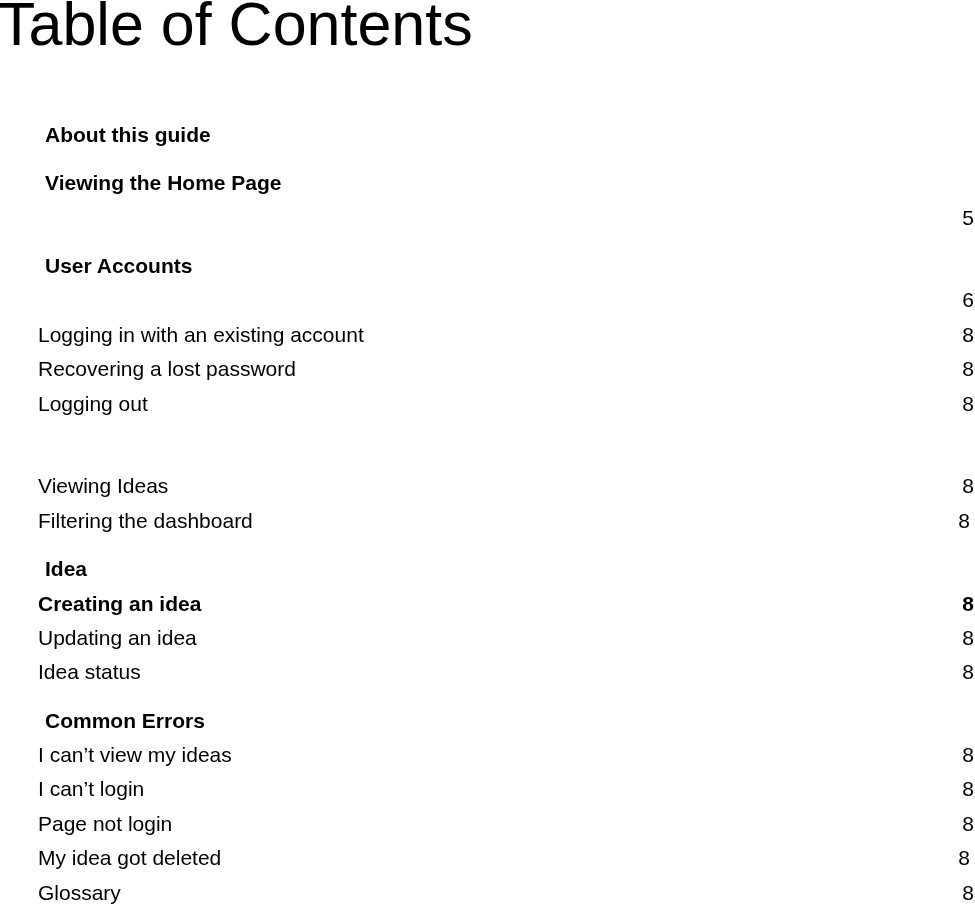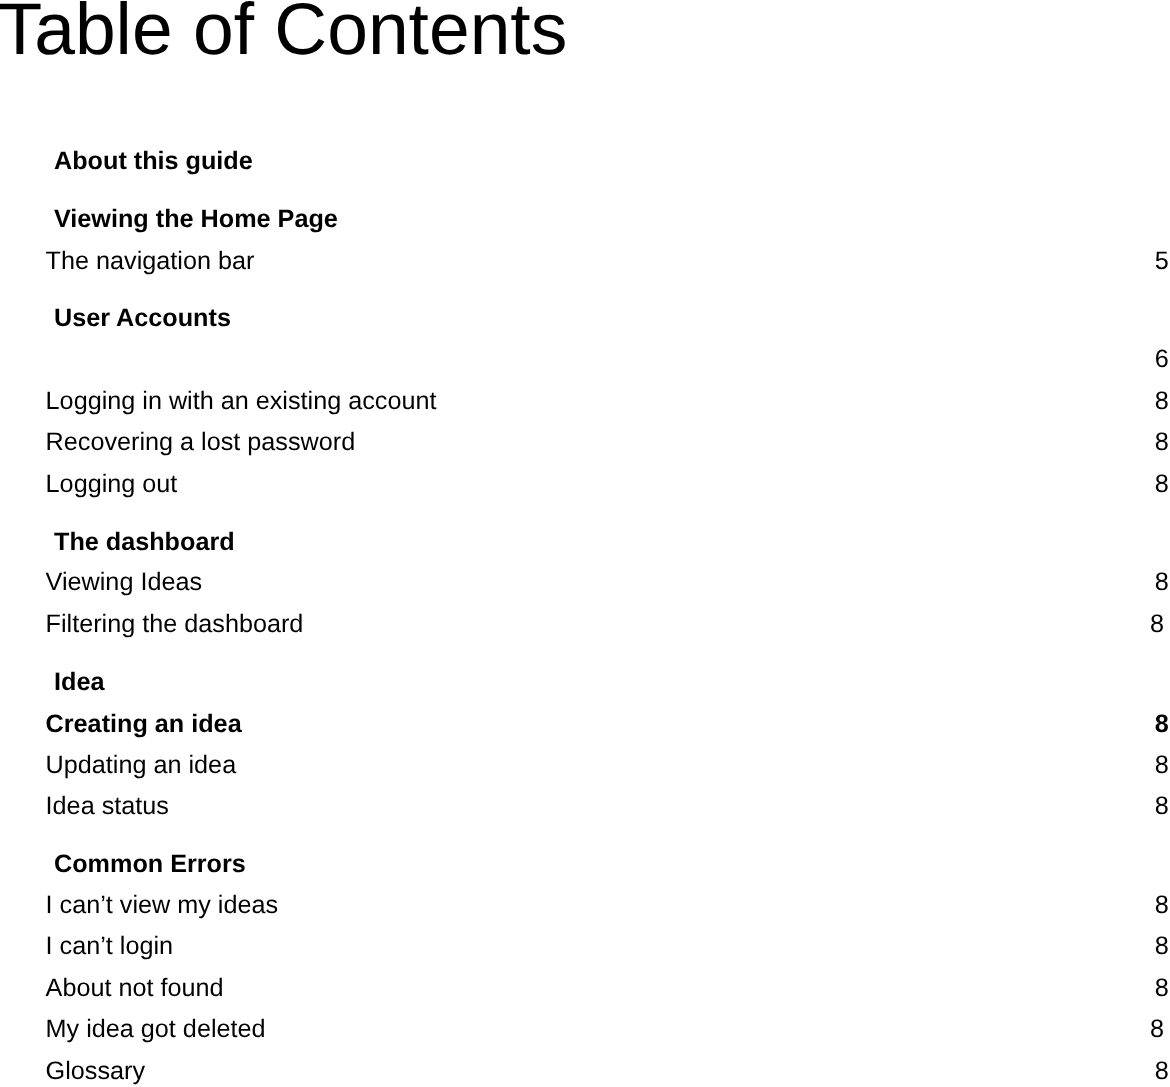--- a/index.html
+++ b/index.html
@@ -72,21 +72,20 @@
 
   <div class="entry level-1" style="top: 122px;">
       <span class="label">About this guide</span>
       <span class="page">4</span>
     </div>
   <div class="entry level-1" style="top: 170px;">
       <span class="label">Viewing the Home Page</span>
       <span class="page">4</span>
     </div>
   <div class="entry level-2" style="top: 205px;">
-      <span class="label">The navigation bar</span>
       <span class="page">5</span>
     </div>
   <div class="entry level-1" style="top: 253px;">
       <span class="label">User Accounts</span>
       <span class="page">5</span>
     </div>
   <div class="entry level-2" style="top: 287px;">
       <span class="page">6</span>
     </div>
   <div class="entry level-2" style="top: 322px;">
@@ -95,21 +94,20 @@
     </div>
   <div class="entry level-2" style="top: 356px;">
       <span class="label">Recovering a lost password</span>
       <span class="page">8</span>
     </div>
   <div class="entry level-2" style="top: 391px;">
       <span class="label">Logging out</span>
       <span class="page">8</span>
     </div>
   <div class="entry level-1" style="top: 439px;">
-      <span class="label">The dashboard</span>
       <span class="page">8</span>
     </div>
   <div class="entry level-2" style="top: 473px;">
       <span class="label">Viewing Ideas</span>
       <span class="page">8</span>
     </div>
   <div class="entry level-2" style="top: 508px;">
       <span class="label">Filtering the dashboard</span>
       <span class="page shift">8</span>
     </div>
@@ -135,21 +133,21 @@
     </div>
   <div class="entry level-2" style="top: 742px;">
       <span class="label">I can’t view my ideas</span>
       <span class="page">8</span>
     </div>
   <div class="entry level-2" style="top: 776px;">
       <span class="label">I can’t login</span>
       <span class="page">8</span>
     </div>
   <div class="entry level-2" style="top: 811px;">
-      <span class="label">About not found</span>
+      <span class="label">Page not login</span>
       <span class="page">8</span>
     </div>
   <div class="entry level-2" style="top: 845px;">
       <span class="label">My idea got deleted</span>
       <span class="page shift">8</span>
     </div>
   <div class="entry level-2" style="top: 880px;">
       <span class="label">Glossary</span>
       <span class="page">8</span>
     </div>

